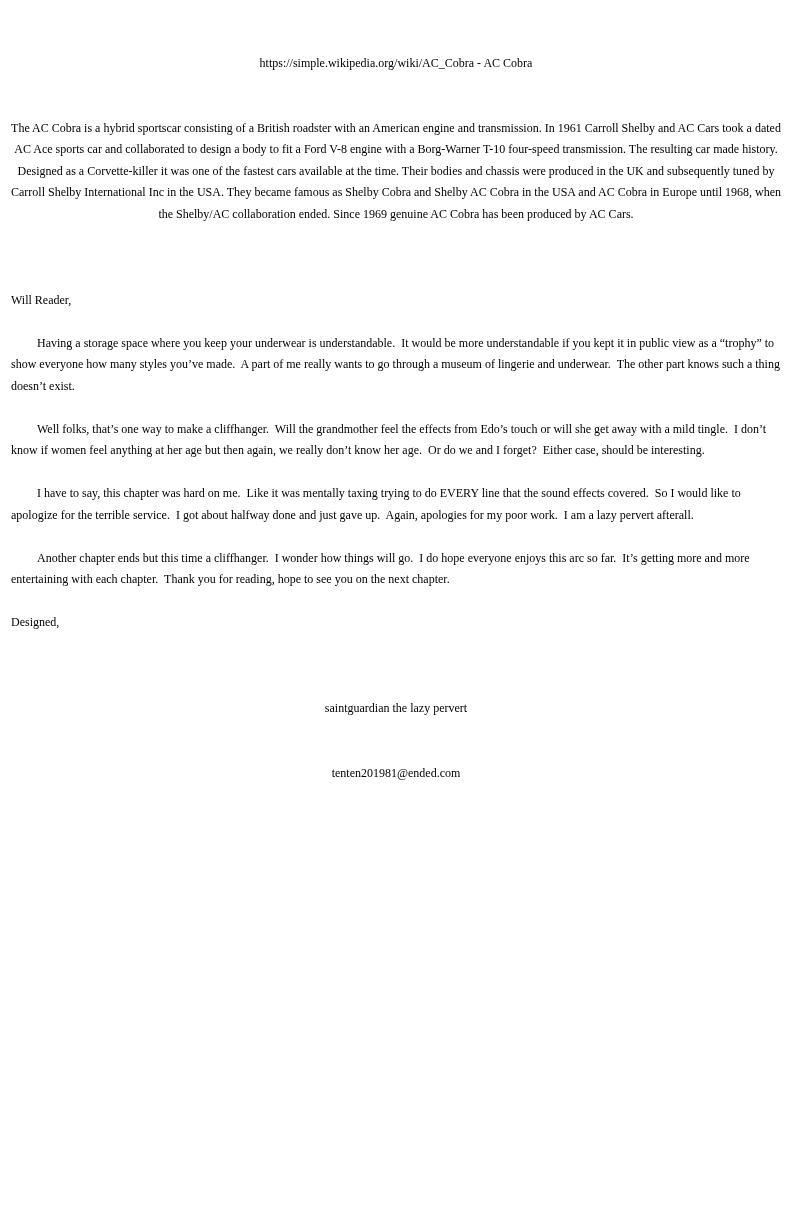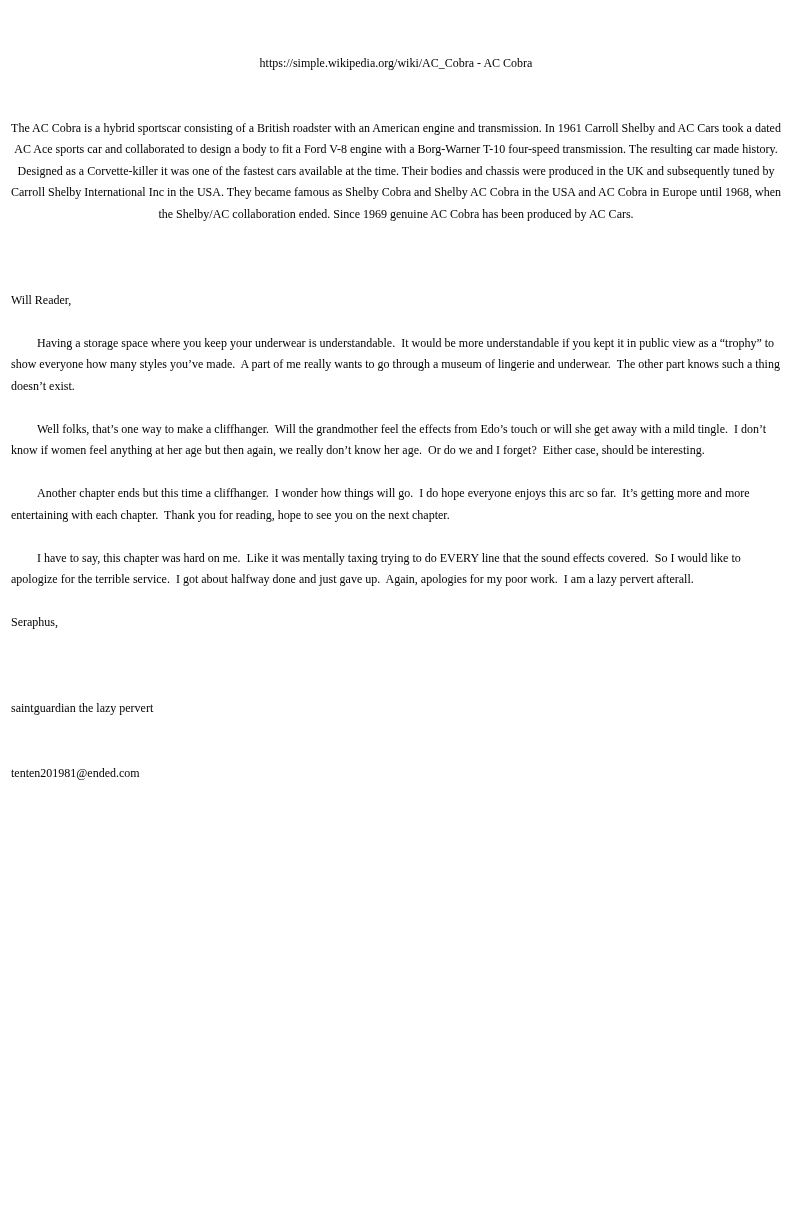--- a/index.html
+++ b/index.html
@@ -27,44 +27,45 @@
   .letter p {
     margin: 21.5px 0 0 0;
     white-space: pre-wrap;
   }
   .letter p.body-para {
     text-indent: 26px;
   }
   .signature-block {
     margin-top: 21.5px;
     white-space: pre-wrap;
+    text-align: center;
   }
 </style>
 </head>
 <body>
 
 <div class="page">
 
   <div class="header-citation">
     <div>https://simple.wikipedia.org/wiki/AC_Cobra - AC Cobra</div>
     <div>The AC Cobra is a hybrid sportscar consisting of a British roadster with an American engine and transmission. In 1961 Carroll Shelby and AC Cars took a dated AC Ace sports car and collaborated to design a body to fit a Ford V-8 engine with a Borg-Warner T-10 four-speed transmission. The resulting car made history. Designed as a Corvette-killer it was one of the fastest cars available at the time. Their bodies and chassis were produced in the UK and subsequently tuned by Carroll Shelby International Inc in the USA. They became famous as Shelby Cobra and Shelby AC Cobra in the USA and AC Cobra in Europe until 1968, when the Shelby/AC collaboration ended. Since 1969 genuine AC Cobra has been produced by AC Cars.</div>
   </div>
 
   <div class="letter">
     <p class="salutation">Will Reader,</p>
 
     <p class="body-para">Having a storage space where you keep your underwear is understandable.  It would be more understandable if you kept it in public view as a “trophy” to show everyone how many styles you’ve made.  A part of me really wants to go through a museum of lingerie and underwear.  The other part knows such a thing doesn’t exist.</p>
 
     <p class="body-para">Well folks, that’s one way to make a cliffhanger.  Will the grandmother feel the effects from Edo’s touch or will she get away with a mild tingle.  I don’t know if women feel anything at her age but then again, we really don’t know her age.  Or do we and I forget?  Either case, should be interesting.</p>
 
+    <p class="body-para">I have to say, this chapter was hard on me.  Like it was mentally taxing trying to do EVERY line that the sound effects covered.  So I would like to apologize for the terrible service.  I got about halfway done and just gave up.  Again, apologies for my poor work.  I am a lazy pervert afterall.</p>
+
     <p class="body-para">Another chapter ends but this time a cliffhanger.  I wonder how things will go.  I do hope everyone enjoys this arc so far.  It’s getting more and more entertaining with each chapter.  Thank you for reading, hope to see you on the next chapter.</p>
 
-    <p class="body-para">I have to say, this chapter was hard on me.  Like it was mentally taxing trying to do EVERY line that the sound effects covered.  So I would like to apologize for the terrible service.  I got about halfway done and just gave up.  Again, apologies for my poor work.  I am a lazy pervert afterall.</p>
-
-    <p class="closing">Seraphus,</p>
+    <p class="closing">Designed,</p>
 
     <div class="signature-block">
       <div>saintguardian the lazy pervert</div>
       <div>tenten201981@ended.com</div>
     </div>
 
   </div>
 
 </div>
 

